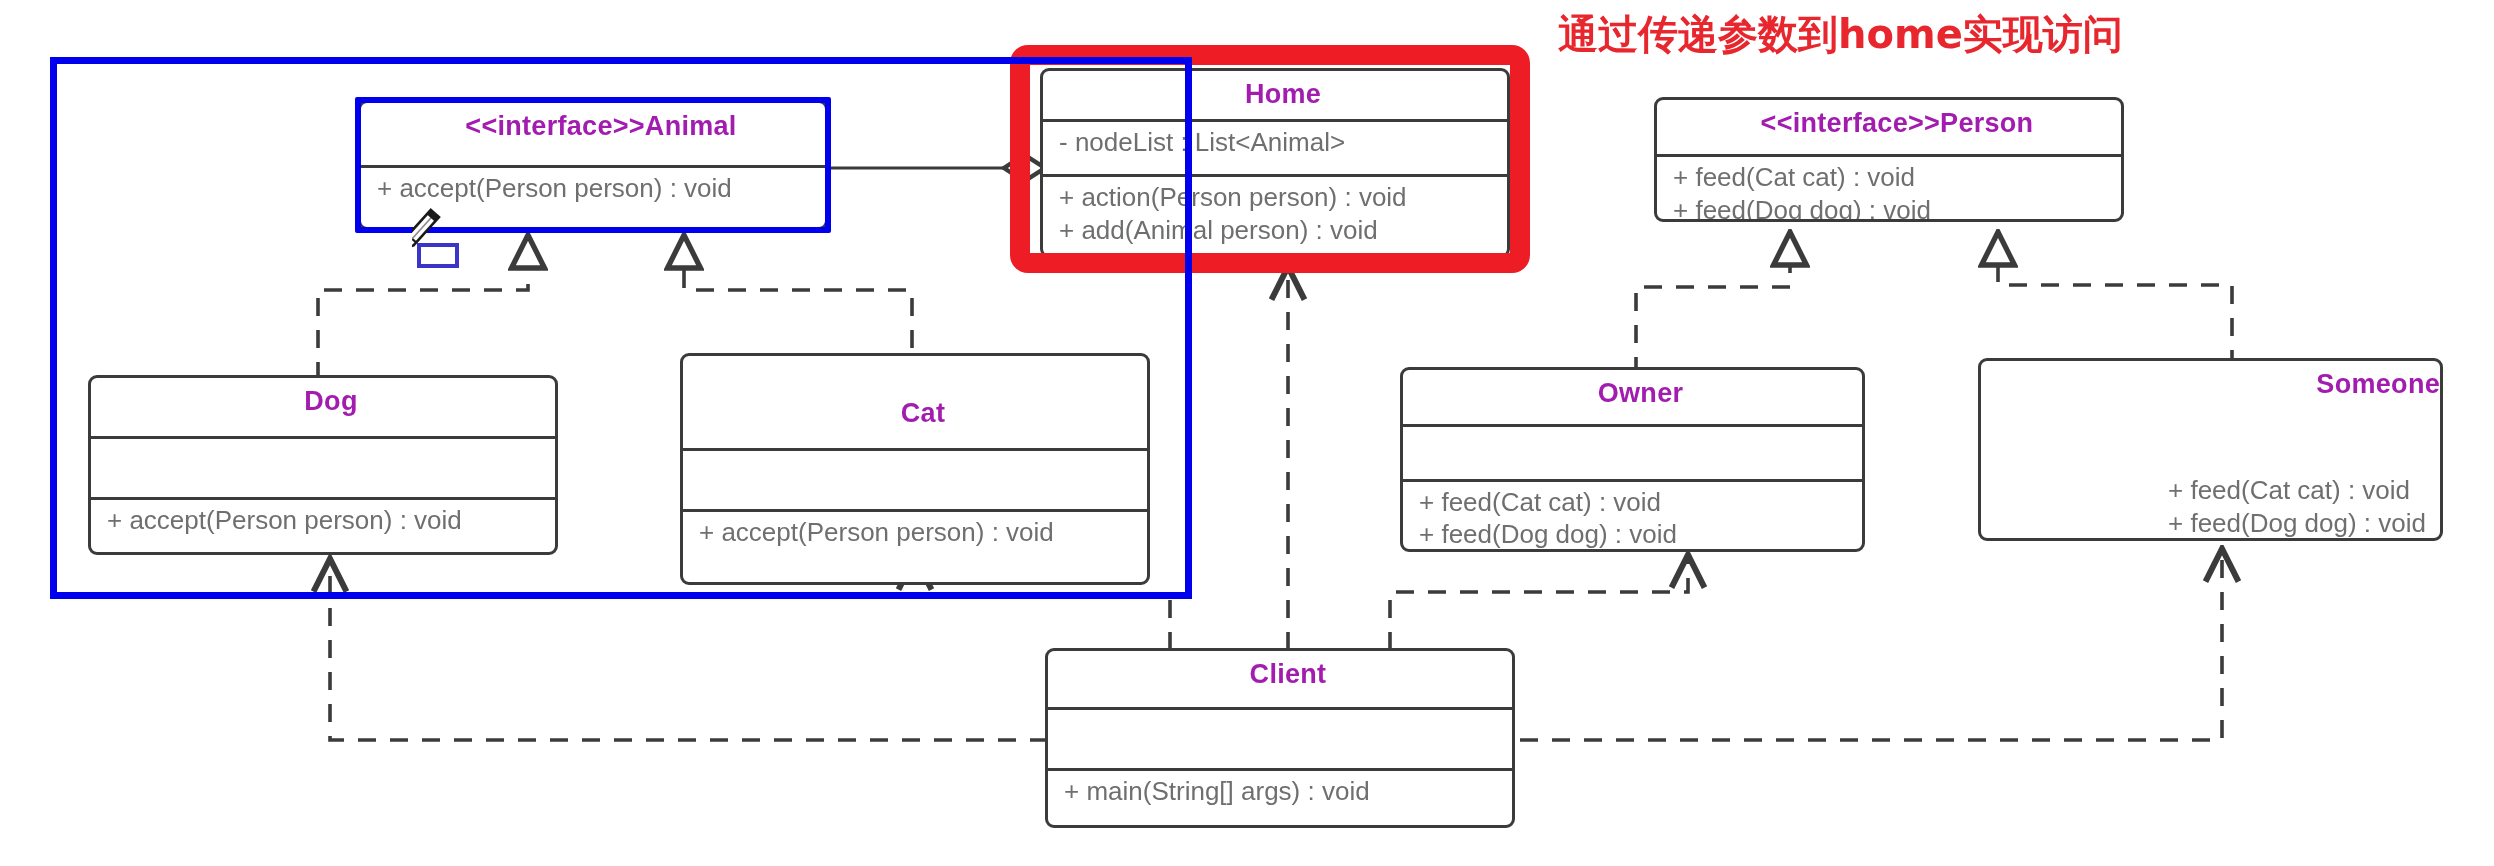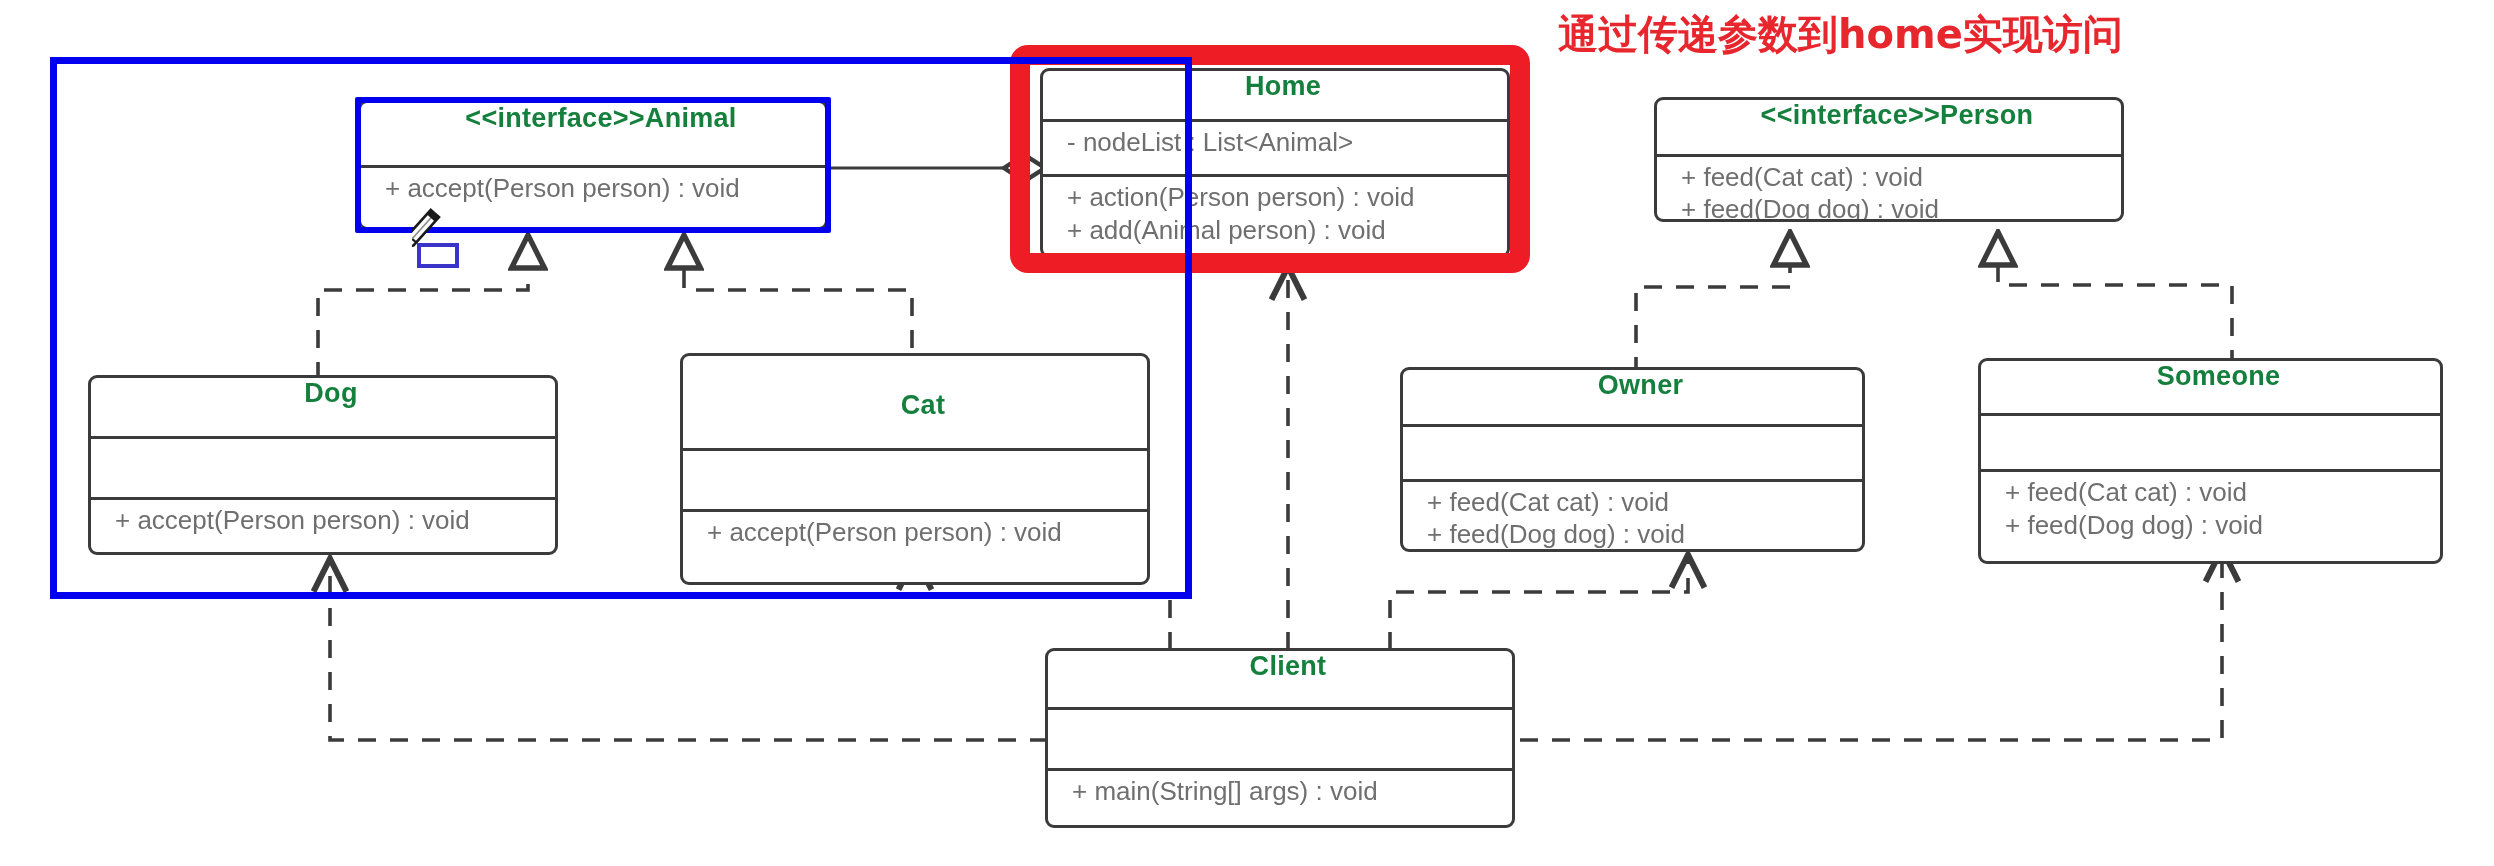--- a/index.html
+++ b/index.html
@@ -35,36 +35,37 @@
     border-radius: 9px;
     display: flex;
     flex-direction: column;
     z-index: 4;
   }
   .uml-title {
     box-sizing: border-box;
     text-align: center;
     font-weight: bold;
     font-size: 27px;
-    color: #15803d;
+    color: #a21caf;
     letter-spacing: 0.3px;
+    padding-top: 8px;
     display: flex;
     align-items: flex-start;
     justify-content: center;
     margin-left: 16px;
   }
   .uml-sep {
     height: 0;
     border-top: 3px solid #3b3b3b;
   }
   .uml-attrs, .uml-ops {
     box-sizing: border-box;
     font-size: 26px;
     color: #6f6f6f;
-    padding: 4px 14px 0 24px;
+    padding: 4px 14px 0 16px;
     overflow: hidden;
   }
   .uml-line {
     white-space: nowrap;
     line-height: 1.26;
   }
 
   
   .blue-region {
     position: absolute;
@@ -232,21 +233,21 @@
     <div class="uml-title" style="height:56px;">Owner</div>
     <div class="uml-sep"></div>
     <div class="uml-attrs" style="height:53px;"></div>
     <div class="uml-sep"></div>
     <div class="uml-ops">
       <div class="uml-line">+ feed(Cat cat) : void</div>
       <div class="uml-line">+ feed(Dog dog) : void</div>
     </div>
   </div>
 
-  <div class="uml-box" style="left:1978px; top:358px; width:465px; height:206px;">
+  <div class="uml-box" style="left:1978px; top:358px; width:465px; height:183px;align-items:flex-end;">
     <div class="uml-title" style="height:52px;">Someone</div>
     <div class="uml-sep"></div>
     <div class="uml-attrs" style="height:53px;"></div>
     <div class="uml-sep"></div>
     <div class="uml-ops">
       <div class="uml-line">+ feed(Cat cat) : void</div>
       <div class="uml-line">+ feed(Dog dog) : void</div>
     </div>
   </div>
 

